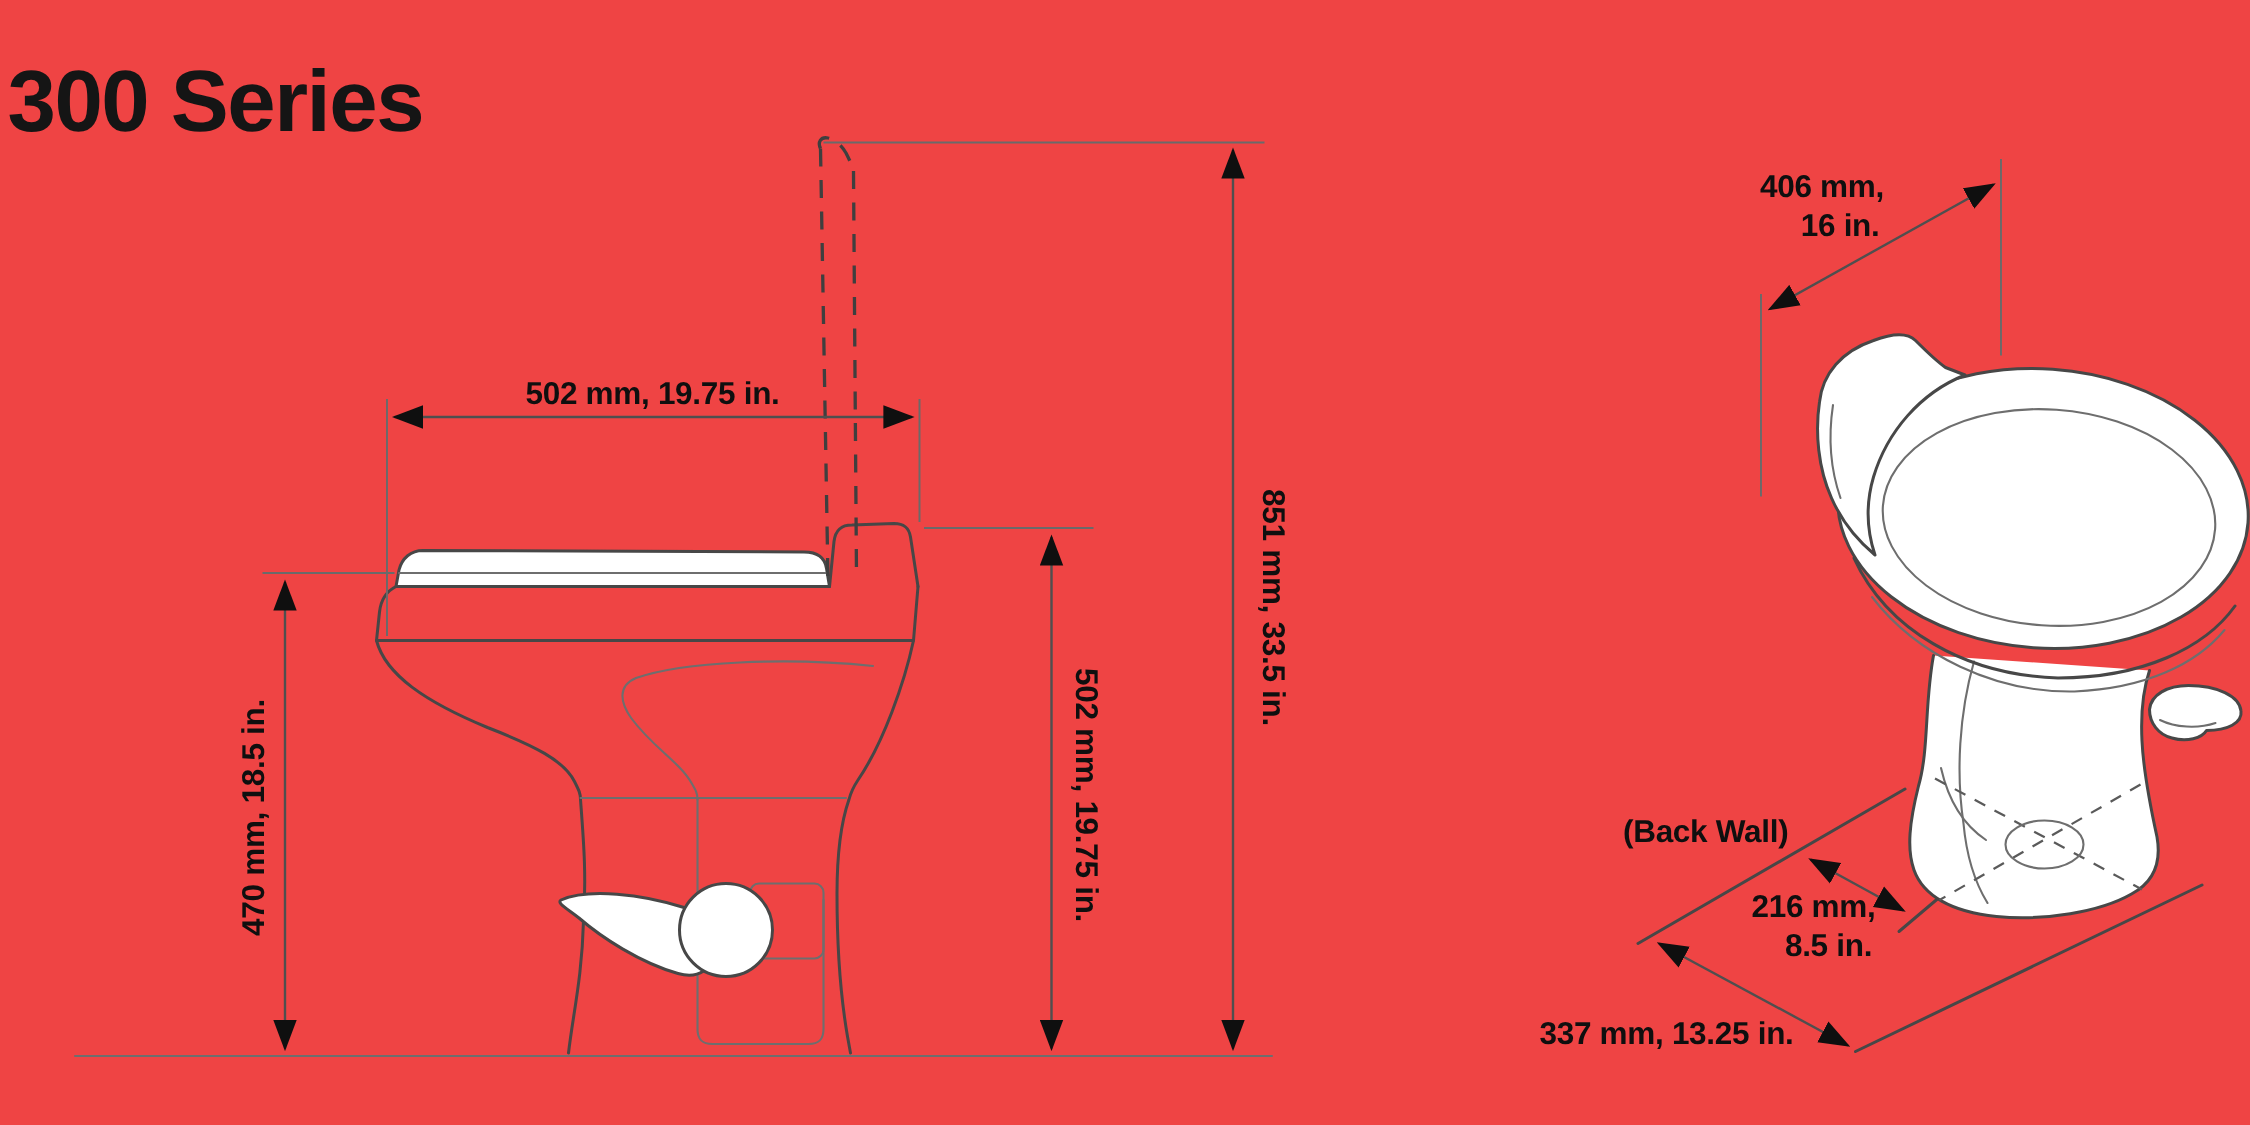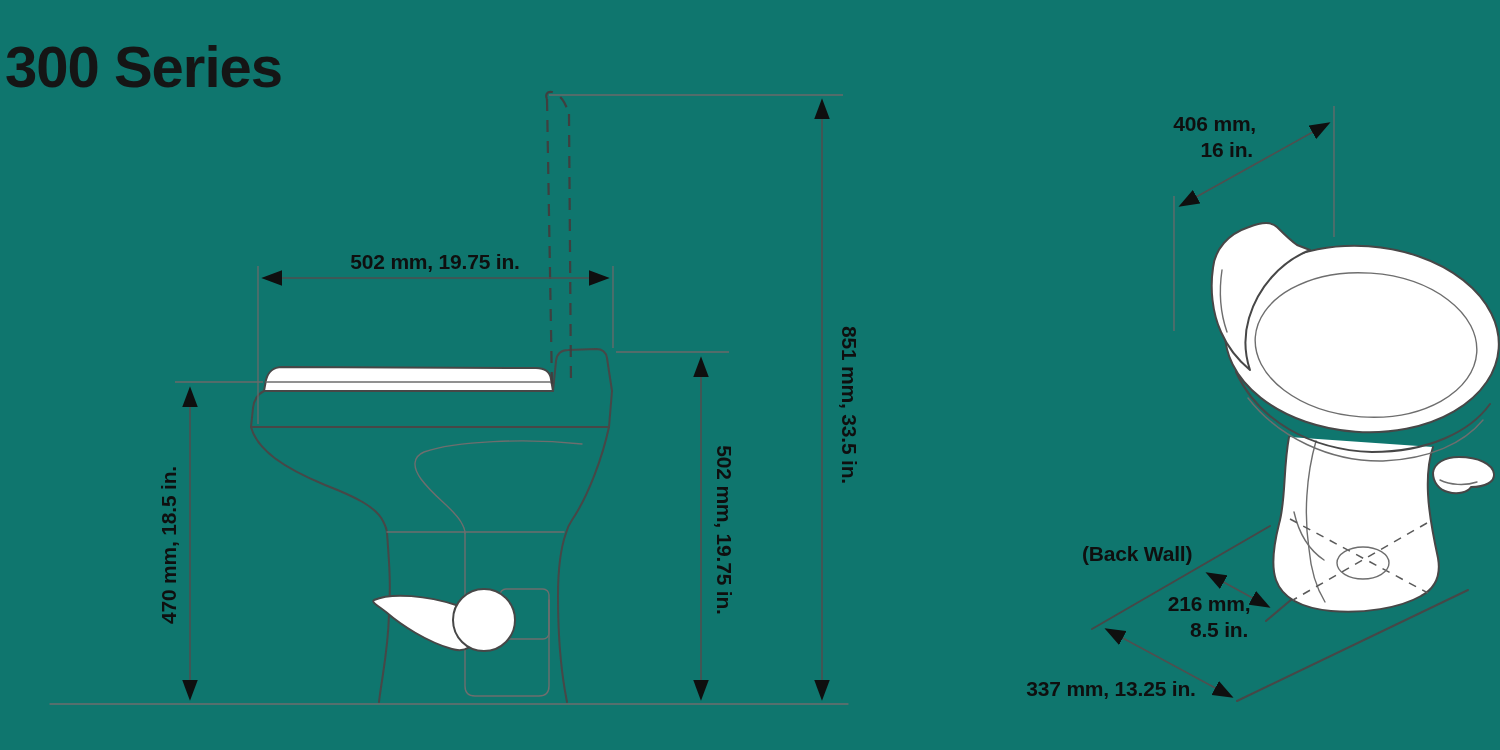--- a/index.html
+++ b/index.html
@@ -1,17 +1,17 @@
 <!DOCTYPE html>
 <html><head>
 <meta charset="utf-8">
 <style>
   html,body { margin:0; padding:0; background:#ffffff; }
   .stage {
-    position:relative; width:1500px; height:750px; background:#0f766e;
+    position:relative; width:1500px; height:750px; background:#ef4444;
     font-family:"Liberation Sans", sans-serif; overflow:hidden;
   }
   svg { display:block; }
   .title-text {
     font-family:"Liberation Sans", sans-serif;
     font-size:58px; font-weight:bold; fill:#151515; letter-spacing:-1px;
   }
   .dim-text {
     font-family:"Liberation Sans", sans-serif;
     font-size:21px; font-weight:bold; fill:#0f0f0f; letter-spacing:-0.2px;

